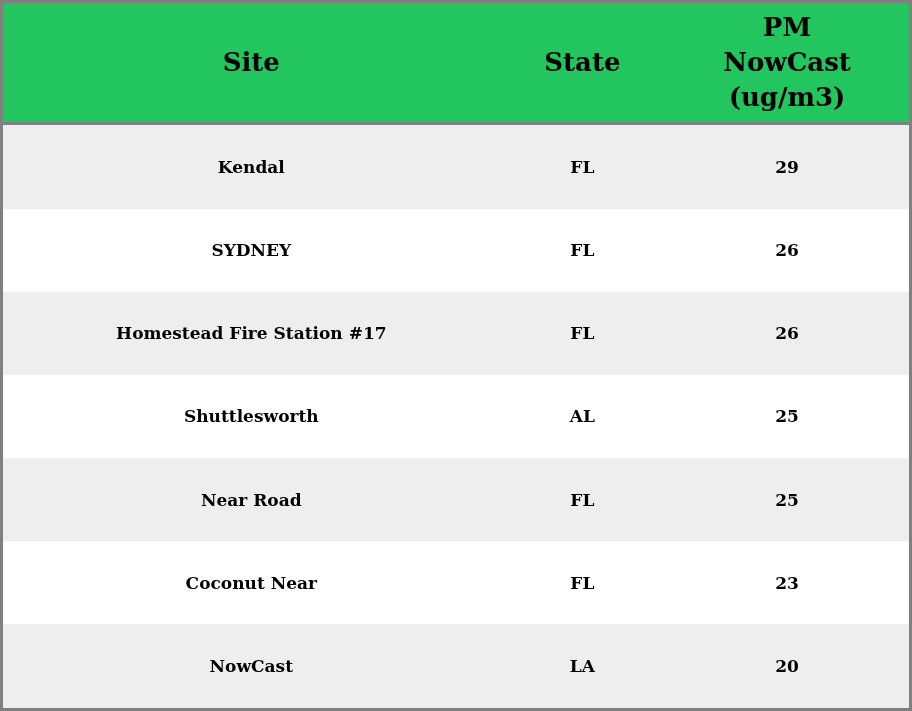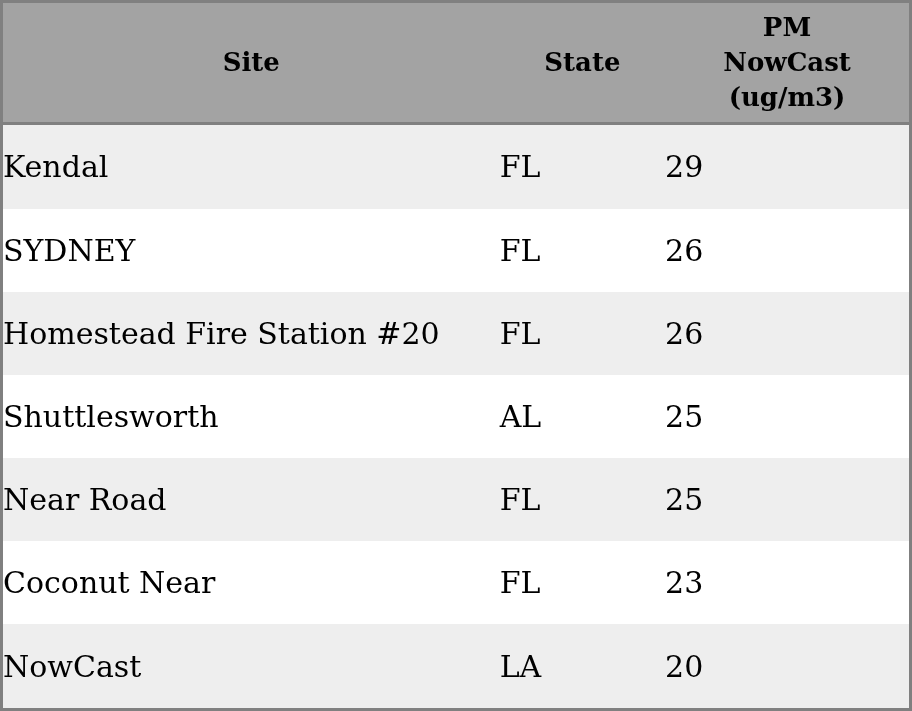--- a/index.html
+++ b/index.html
@@ -21,44 +21,46 @@
     border-collapse: collapse;
     table-layout: fixed;
     border: 3px solid #808080;
     background: #ffffff;
   }
   col.col-site  { width: 54.8%; }
   col.col-state { width: 18.2%; }
   col.col-pm    { width: 27.0%; }
 
   thead th {
-    background: #a3a3a3;
+    background: #22c55e;
     border-bottom: 3px solid #808080;
     height: 119px;
     font-size: 26px;
     font-weight: bold;
     text-align: center;
     vertical-align: middle;
     padding: 0;
     line-height: 1.35;
   }
   thead th .hdr-inner {
     display: block;
     margin: 0 auto;
   }
   thead th.pm-col .hdr-inner {
     max-width: 135px; 
   }
 
   tbody td {
     height: 58px;
-    font-size: 30px;
+    font-size: 17px;
+    text-align: center;
     vertical-align: middle;
     padding: 0;
     background: #ffffff;
+    font-weight: bold;
   }
   tbody tr:nth-child(odd) td {
     background: #eeeeee;
   }
 </style>
 </head>
 <body>
 
 <div class="page">
   <table class="aq-table">
@@ -88,21 +90,21 @@
   </tr>
 
 
   <tr>
     <td>SYDNEY</td>
     <td>FL</td>
     <td>26</td>
   </tr>
 
   <tr>
-    <td>Homestead Fire Station #20</td>
+    <td>Homestead Fire Station #17</td>
     <td>FL</td>
     <td>26</td>
   </tr>
 
   <tr>
     <td>Shuttlesworth</td>
     <td>AL</td>
     <td>25</td>
   </tr>
 

